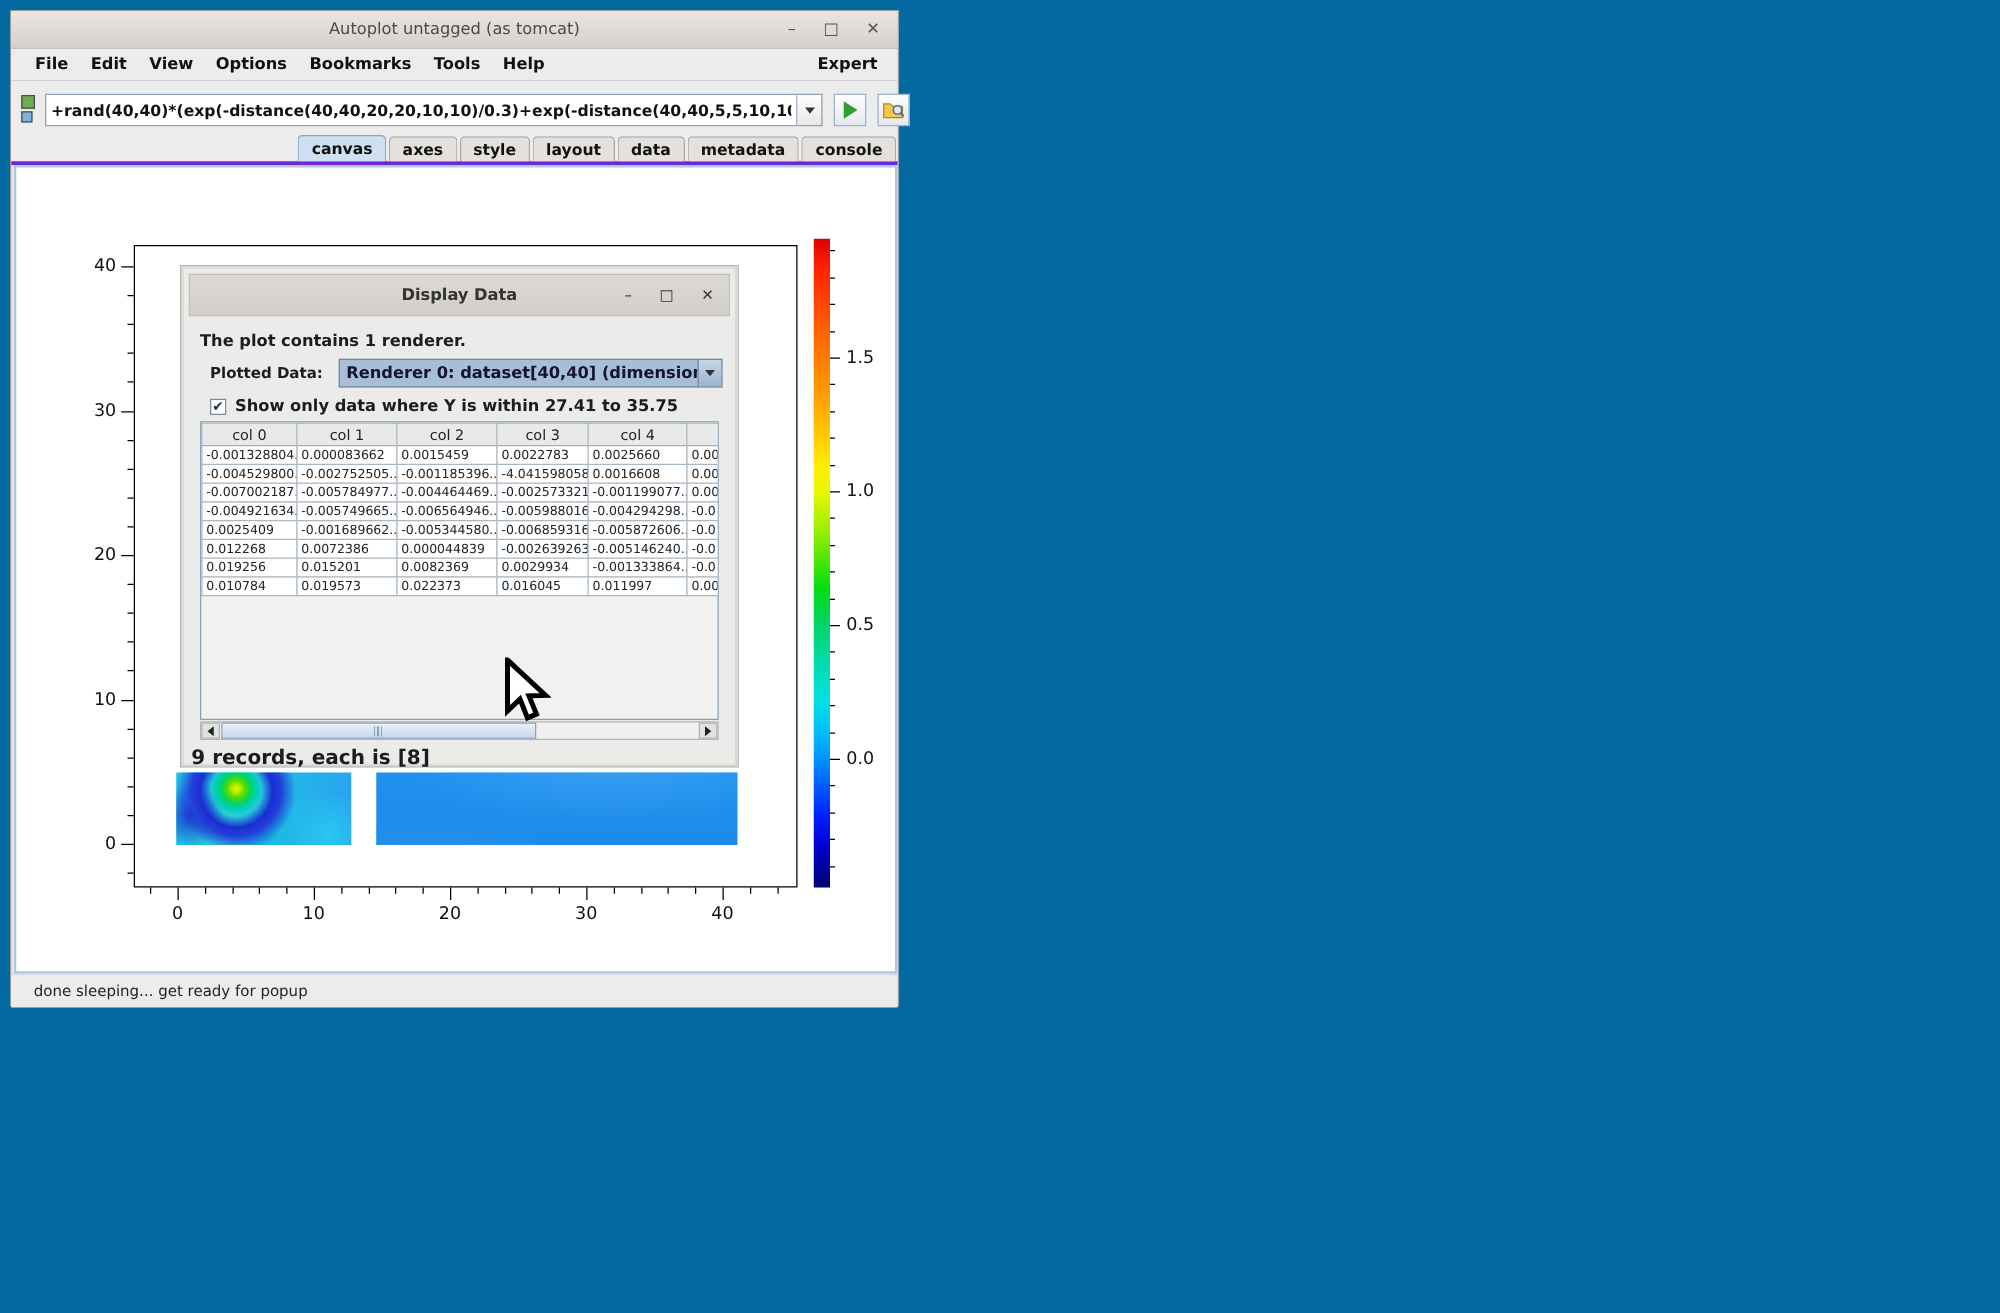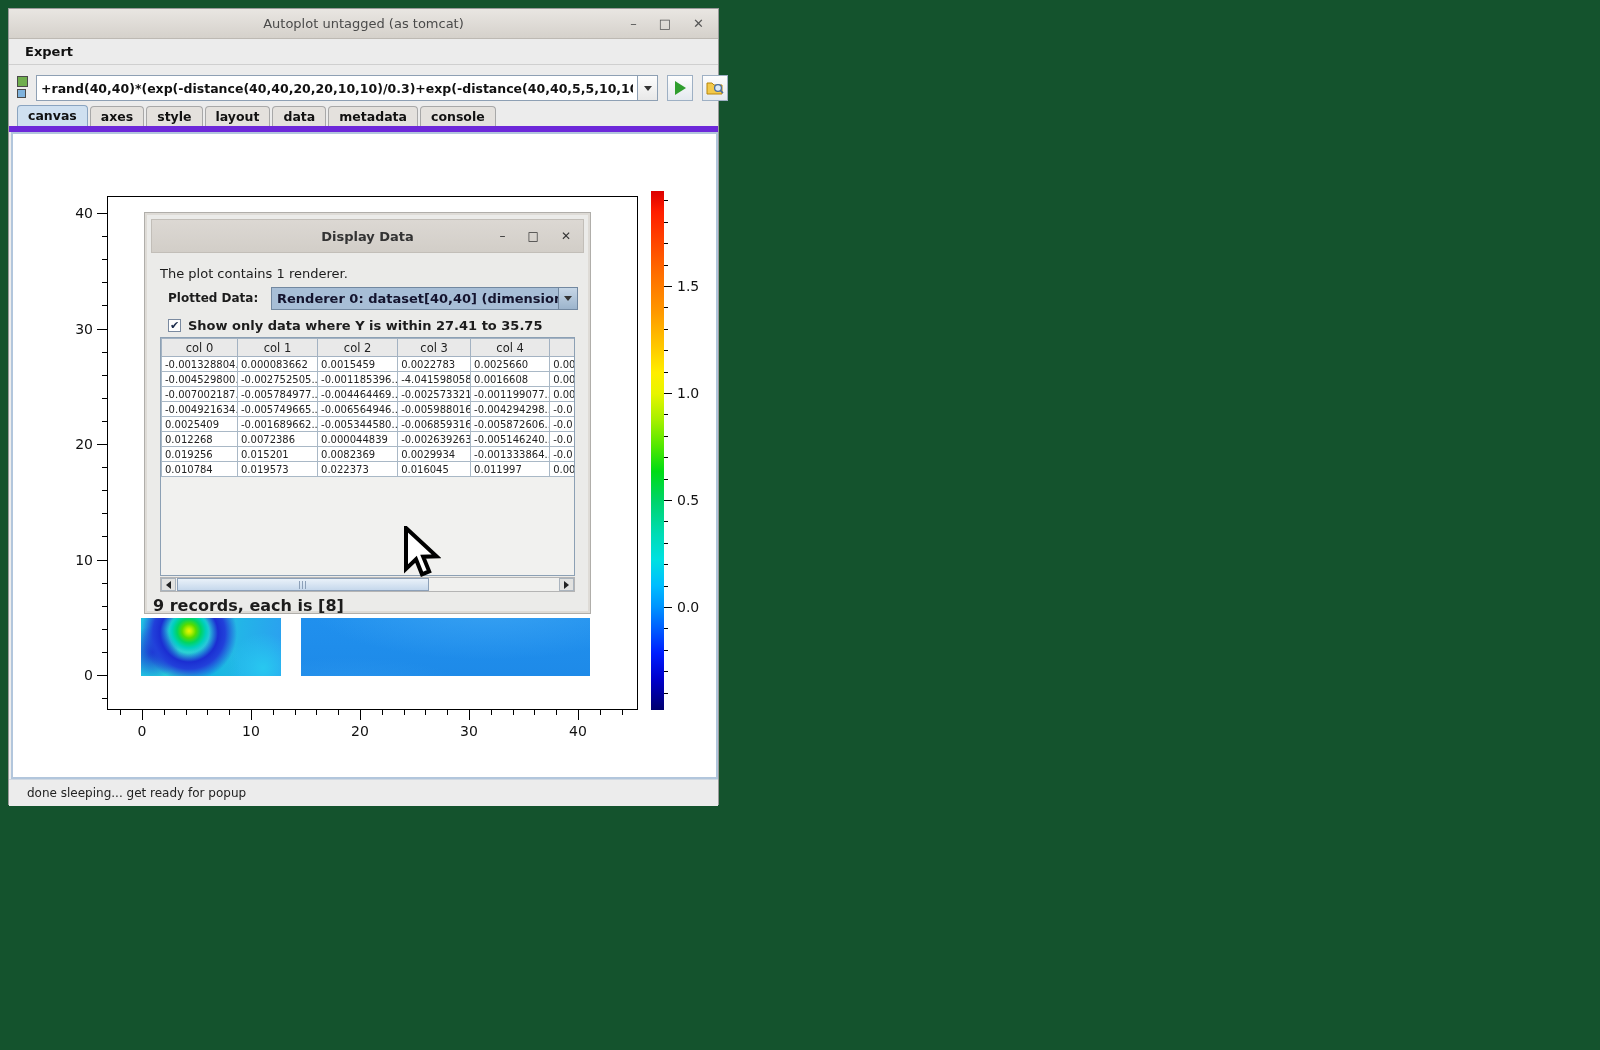--- a/index.html
+++ b/index.html
@@ -1,17 +1,17 @@
 <!DOCTYPE html>
 <html><head>
 <meta charset="utf-8">
 <style>
   html,body{margin:0;padding:0;background:#fff;}
   *{box-sizing:border-box;font-family:"DejaVu Sans",sans-serif;}
-  .page{position:relative;width:1600px;height:1050px;background:#14532d;overflow:hidden;}
+  .page{position:relative;width:1600px;height:1050px;background:#0369a1;overflow:hidden;}
 
   
   .app-window{position:absolute;left:8px;top:8px;width:711px;height:797px;background:#ececec;border:1px solid #9a9a9a;}
   .titlebar{height:30px;background:linear-gradient(#e9e6e2,#d5d1cb);border-bottom:1px solid #bdb9b3;display:flex;align-items:center;position:relative;}
   .win-title{flex:1;text-align:center;font-size:13px;color:#4a4a4a;}
   .winbtns{position:absolute;right:14px;top:0;height:100%;display:flex;align-items:center;gap:22px;}
   .winbtns span{font-size:13px;color:#555;cursor:default;line-height:1;}
   .menubar{height:26px;background:#ececec;border-bottom:1px solid #cfcfcf;display:flex;align-items:center;padding:0 12px;}
   .menu-left{display:flex;gap:4px;flex:1;}
   .menu-item{font-weight:bold;font-size:13px;color:#111;padding:2px 7px;}
@@ -23,21 +23,21 @@
   .ds-icon .sq{position:absolute;left:0;width:11px;height:11px;border:1px solid #4a4a4a;display:block;}
   .ds-icon .g{top:1px;background:#6fae4e;}
   .ds-icon .b{top:14px;background:#7fb2dc;width:9px;height:9px;}
   .uri-field{flex:none;width:602px;height:26px;border:1px solid #8ea0b4;background:#fff;font-size:12.5px;font-weight:bold;color:#111;padding:0 4px;outline:none;}
   .combo-btn{flex:none;width:20px;height:26px;border:1px solid #8ea0b4;border-left:none;background:linear-gradient(#fdfdfd,#e8e8e8);display:flex;align-items:center;justify-content:center;margin-left:-6px;padding:0;}
   .arrow-down{width:0;height:0;border-left:4px solid transparent;border-right:4px solid transparent;border-top:5px solid #333;}
   .tool-btn{flex:none;width:26px;height:26px;border:1px solid #9eb0c4;background:linear-gradient(#fdfdfd,#e4e9ef);display:flex;align-items:center;justify-content:center;margin-left:3px;padding:0;}
   .play-tri{width:0;height:0;border-top:7px solid transparent;border-bottom:7px solid transparent;border-left:11px solid #2f9e2f;}
 
   
-  .tabrow{height:21px;background:#ececec;display:flex;align-items:flex-end;padding:0 12px 0 8px;gap:2px;border-bottom:6px solid #6d28d9;}
+  .tabrow{height:21px;background:#ececec;display:flex;align-items:flex-end;padding:0 1px 0 8px;gap:2px;border-bottom:3px solid #6d28d9;justify-content:flex-end;}
   .tab{font-weight:bold;font-size:12.5px;color:#111;padding:2px 10px 2px 10px;background:#e4e1dd;border:1px solid #a8a8a8;border-bottom:none;border-radius:4px 4px 0 0;height:20px;line-height:16px;}
   .tab.selected{background:#cfe0f0;border-color:#8aa4c0;height:21px;}
 
   
   .canvas{position:absolute;left:2px;top:123px;width:707px;height:647px;background:#fff;border:2px solid #b2c6dc;overflow:hidden;}
   .plot-frame{position:absolute;left:94px;top:62px;width:531px;height:514px;border:1px solid #000;background:#fff;}
   .tick{position:absolute;background:#000;}
   .axis-label{position:absolute;font-size:14px;color:#111;}
   .axis-label.x{width:30px;text-align:center;}
   .axis-label.y{width:28px;text-align:right;}
@@ -58,21 +58,21 @@
       radial-gradient(ellipse 260px 80px at 65% -25%,#39a2f2 0%,rgba(57,162,242,0) 70%),
       radial-gradient(ellipse 220px 60px at 15% 130%,#2a96ee 0%,rgba(42,150,238,0) 60%),
       linear-gradient(180deg,#2090ee 0%,#1e8ae8 100%);}
 
   
   .dialog{position:absolute;left:132px;top:79px;width:445px;height:400px;background:#ebebe9;border:2px solid #dedbd6;box-shadow:0 0 0 1px #b0aeaa;z-index:5;}
   .dlg-titlebar{position:absolute;left:4px;top:4px;right:4px;height:34px;background:linear-gradient(#dcd8d3,#d2cec8);border:1px solid #c2beb8;display:flex;align-items:center;}
   .dlg-title{flex:1;text-align:center;font-size:13px;color:#333;font-weight:bold;}
   .dlg-btns{position:absolute;right:12px;top:0;height:100%;display:flex;align-items:center;gap:22px;}
   .dlg-btns span{font-size:12px;color:#333;line-height:1;}
-  .dlg-intro{position:absolute;left:13px;top:51px;font-size:13px;font-weight:normal;color:#1c1c1c;}
+  .dlg-intro{position:absolute;left:13px;top:51px;font-size:13px;font-weight:bold;color:#1c1c1c;}
   .dlg-plotted{position:absolute;left:0;top:72px;width:100%;height:24px;}
   .dlg-plotted .lbl{position:absolute;left:21px;top:4px;font-size:12px;font-weight:bold;color:#1c1c1c;}
   .combo{position:absolute;left:124px;top:0;width:307px;height:23px;background:#a7bed6;border:1px solid #7288a0;display:flex;align-items:center;}
   .combo-val{flex:1;font-size:13px;font-weight:bold;color:#14142e;padding:0 5px;white-space:nowrap;overflow:hidden;}
   .combo-arrow-btn{width:19px;height:100%;border-left:1px solid #7288a0;background:linear-gradient(#c6d6e6,#9cb4cc);display:flex;align-items:center;justify-content:center;}
   .dlg-filter{position:absolute;left:21px;top:103px;display:flex;align-items:center;gap:7px;}
   .checkbox{width:13px;height:13px;background:#fdfdfd;border:1px solid #7a8aa0;display:inline-flex;align-items:center;justify-content:center;}
   .checkbox .check{display:none;font-size:11px;font-weight:bold;color:#1a2a4a;line-height:1;}
   .checkbox.checked .check{display:block;}
   .dlg-filter .lbl{font-size:13px;font-weight:bold;color:#1c1c1c;}
@@ -107,20 +107,29 @@
     <div class="titlebar">
       <span class="win-title">Autoplot untagged (as tomcat)</span>
       <span class="winbtns">
         <span>–</span>
         <span>□</span>
         <span>✕</span>
       </span>
     </div>
 
     <div class="menubar">
+      <div class="menu-left">
+          <span class="menu-item">File</span>
+          <span class="menu-item">Edit</span>
+          <span class="menu-item">View</span>
+          <span class="menu-item">Options</span>
+          <span class="menu-item">Bookmarks</span>
+          <span class="menu-item">Tools</span>
+          <span class="menu-item">Help</span>
+        </div>
       <span class="menu-right">Expert</span>
     </div>
 
     <div class="addressrow">
       <span class="ds-icon">
           <i class="sq g"></i>
           <i class="sq b"></i>
         </span>
       <input class="uri-field" value="+rand(40,40)*(exp(-distance(40,40,20,20,10,10)/0.3)+exp(-distance(40,40,5,5,10,10)/0.2))" style="">
       <button class="combo-btn">

